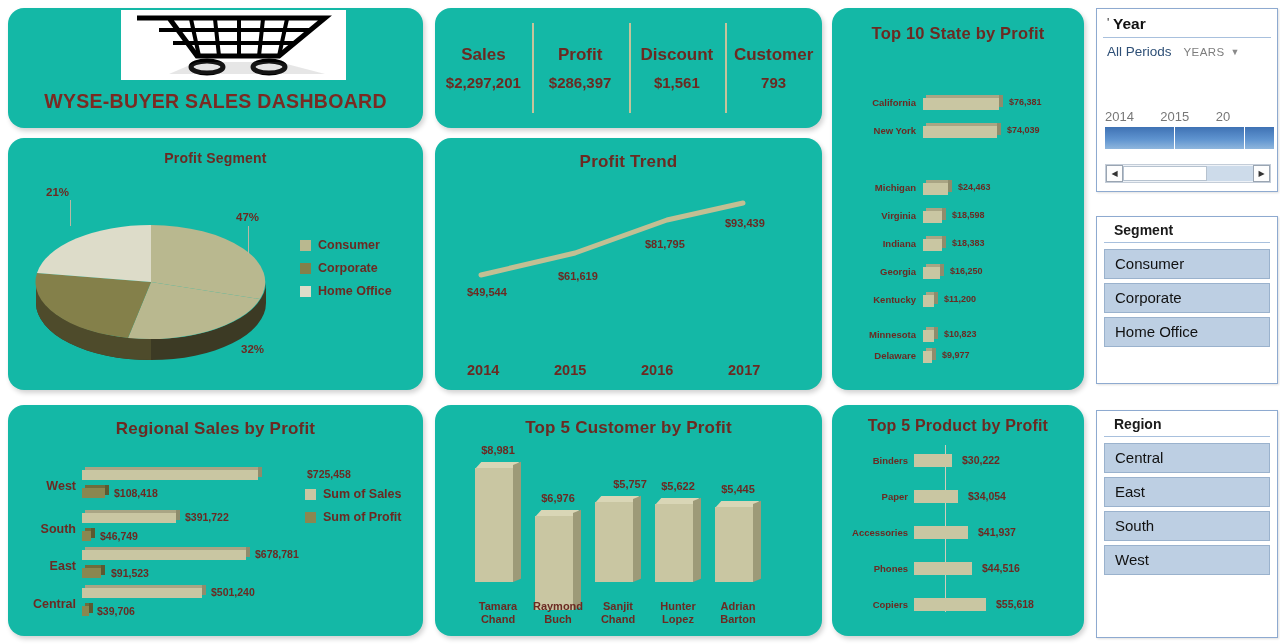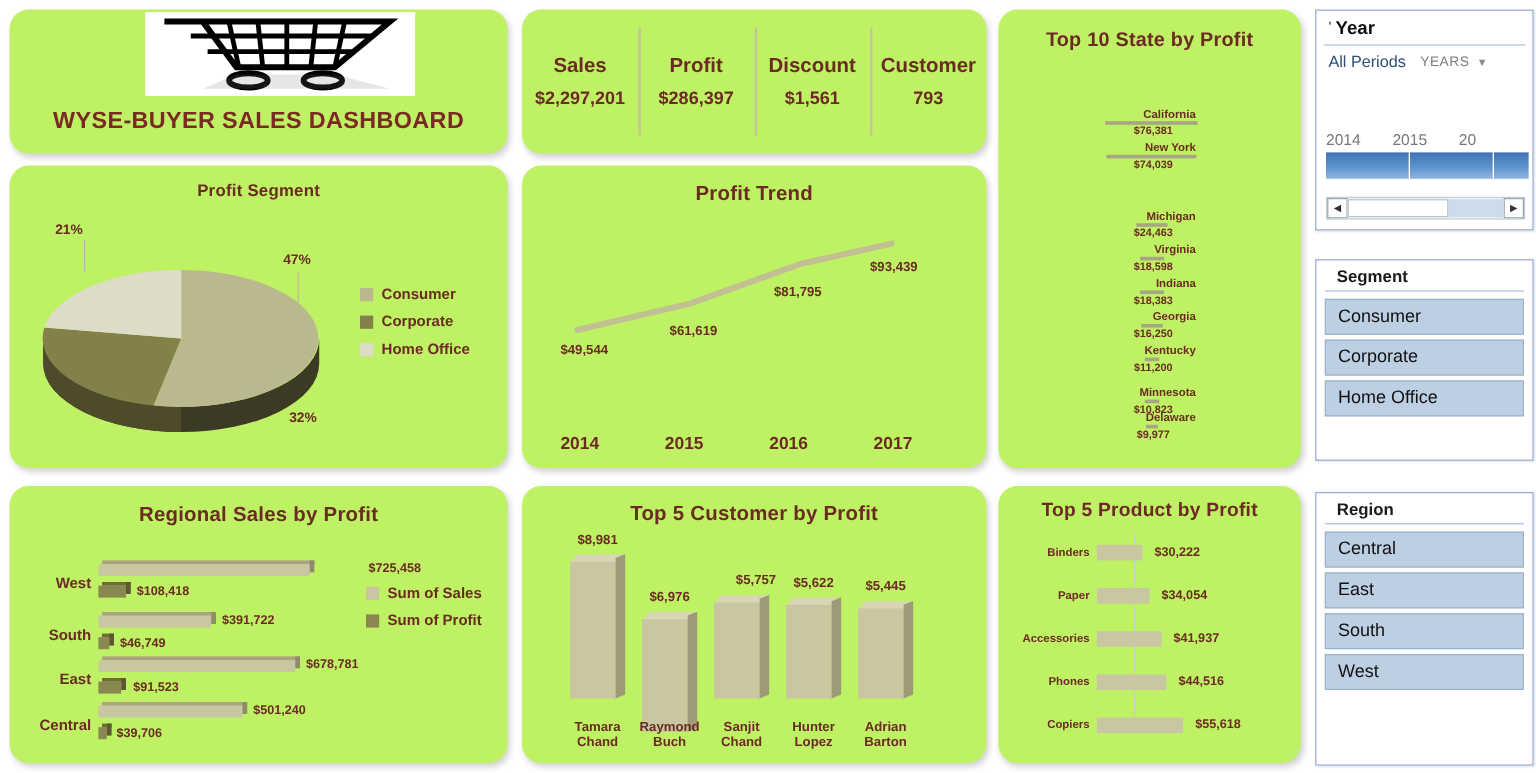--- a/index.html
+++ b/index.html
@@ -6,21 +6,21 @@
   body{
     width:1280px;height:644px;background:#ffffff;overflow:hidden;
     font-family:"Liberation Sans", sans-serif;
     -webkit-font-smoothing:antialiased;
   }
   .dash{position:relative;width:1280px;height:644px;}
 
   
   .card{
     position:absolute;
-    background:#bef264;
+    background:#14b8a6;
     border-radius:16px;
     box-shadow:2px 3px 5px rgba(0,0,0,.18);
   }
   .card-title{
     position:absolute;left:0;right:0;text-align:center;
     color:#6b2a22;font-weight:bold;letter-spacing:.2px;
   }
 
   
   #title-card{left:8px;top:8px;width:415px;height:120px;}
@@ -62,21 +62,21 @@
   
   #trend-card{left:435px;top:138px;width:387px;height:252px;}
   #trend-card .card-title{top:14px;font-size:17px;}
   .trend-svg{position:absolute;left:0;top:0;}
   .tlabel{position:absolute;font-size:11px;font-weight:bold;color:#6b2a22;}
   .txlabel{position:absolute;bottom:12px;font-size:14.5px;font-weight:bold;color:#6b2a22;}
 
   
   #state-card{left:832px;top:8px;width:252px;height:382px;}
   #state-card .card-title{top:16px;font-size:16.5px;}
-  .hbar-row{position:absolute;left:0;width:100%;height:24px;display:flex;align-items:center;flex-direction:column;}
+  .hbar-row{position:absolute;left:0;width:100%;height:24px;display:flex;align-items:center;}
   .hbar-name{
     width:84px;text-align:right;padding-right:7px;
     font-size:9.5px;font-weight:bold;color:#6b2a22;
   }
   .bar3d{position:relative;height:15px;}
   .bar3d .face{position:absolute;left:0;top:3px;right:4px;bottom:0;background:#c9c6a2;}
   .bar3d .top{
     position:absolute;left:3px;top:0;right:0;height:3px;background:#a9a584;
   }
   .bar3d .side{

